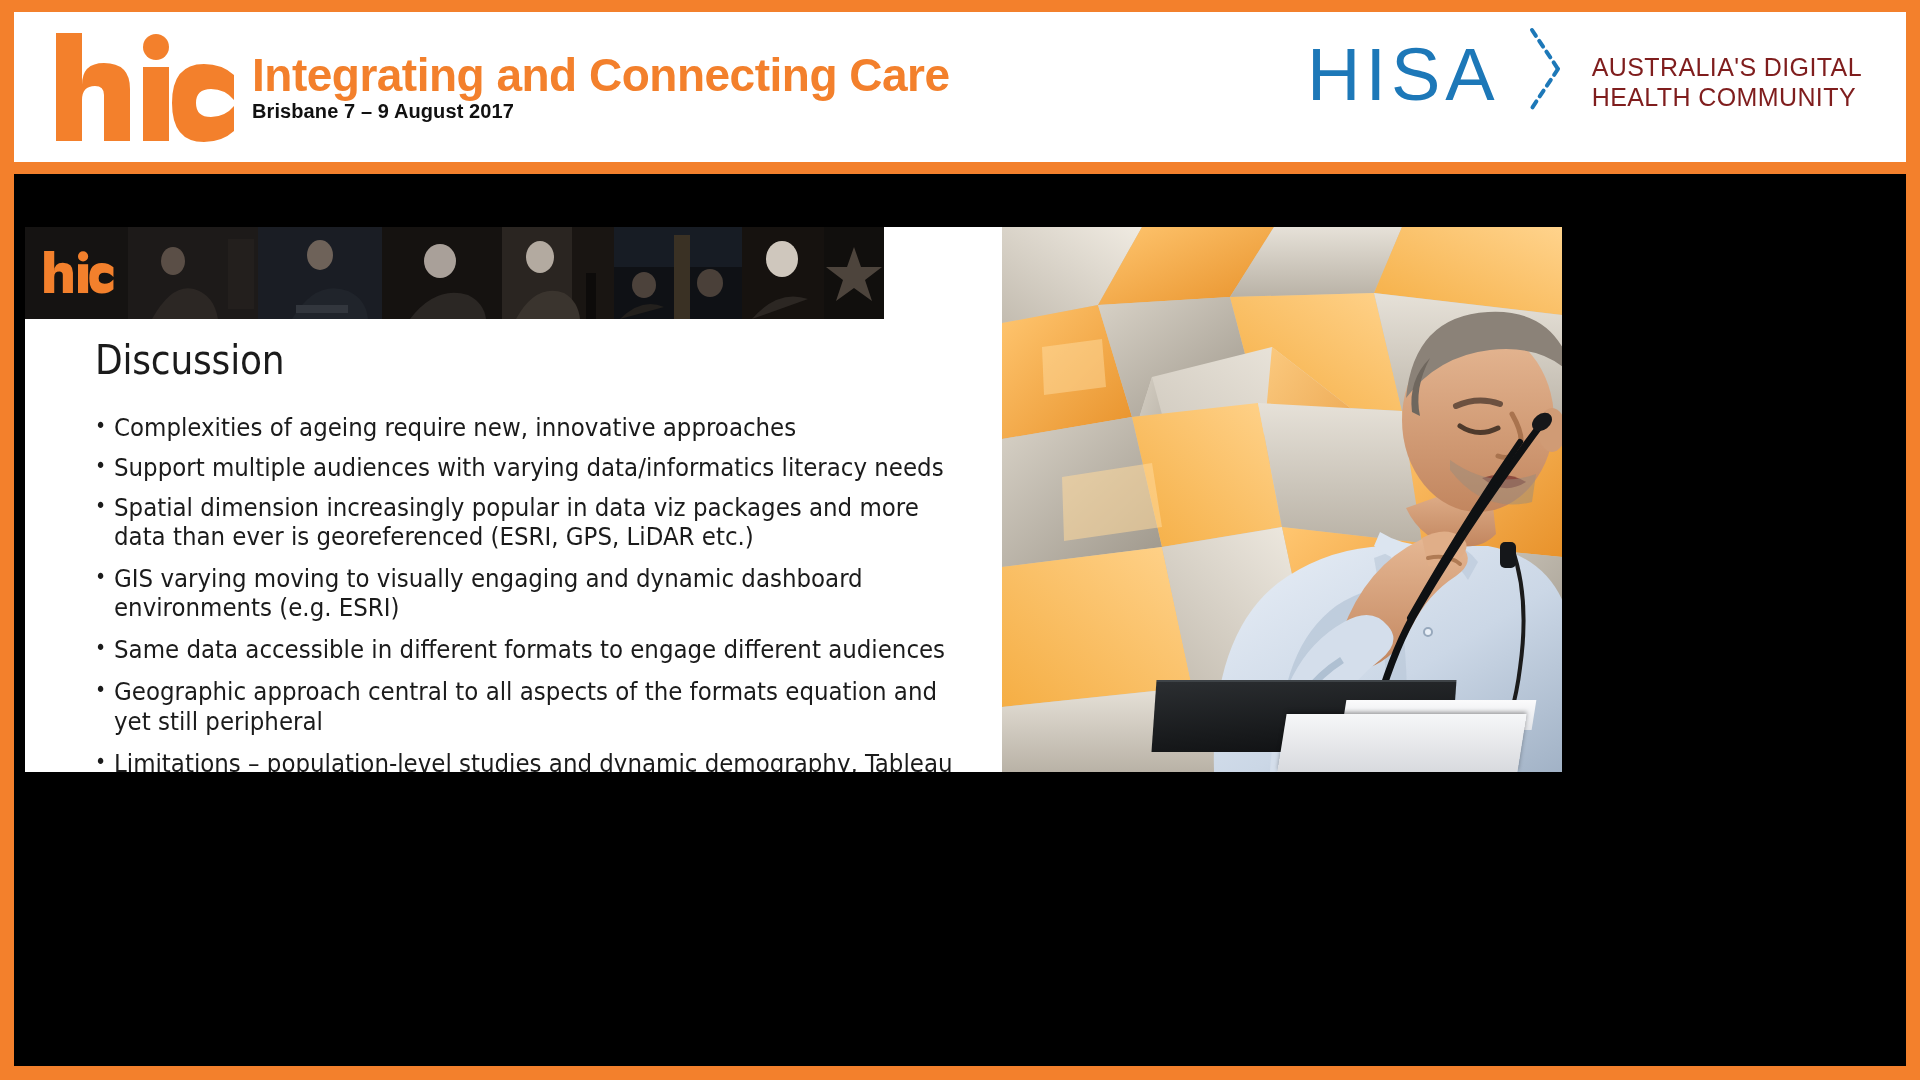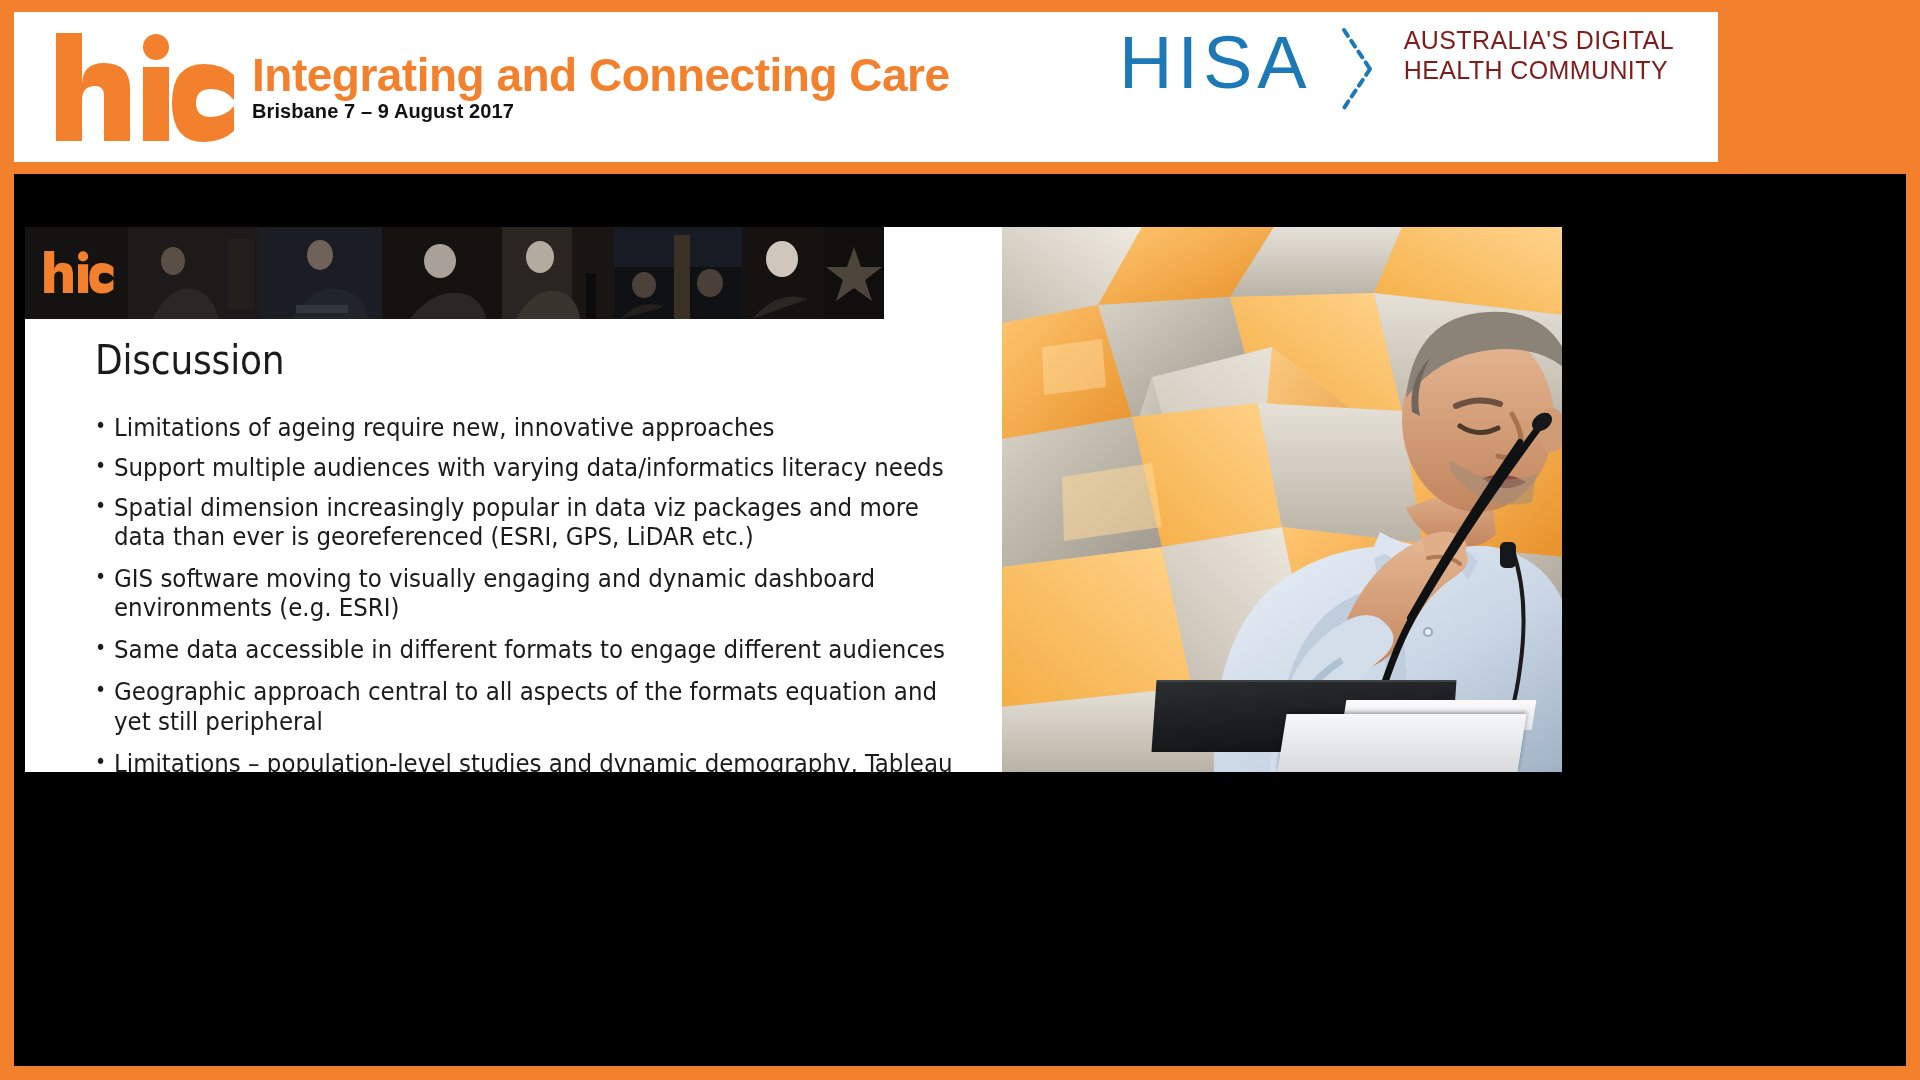--- a/index.html
+++ b/index.html
@@ -5,21 +5,21 @@
 <style>
   * { margin:0; padding:0; box-sizing:border-box; }
   html,body { width:1920px; height:1080px; overflow:hidden; background:#000; }
   body { font-family:"Liberation Sans", sans-serif; }
 
   .stage { position:relative; width:1920px; height:1080px; background:#F3802C; }
 
   
   .header {
     position:absolute; left:14px; top:12px;
-    width:1704px; height:150px;
+    width:1892px; height:150px;
     background:#ffffff;
     display:flex; align-items:center;
   }
   .hic-logo-head {
     position:relative; width:190px; height:120px;
     margin-left:34px; flex:0 0 auto;
   }
   .hic-mark { position:absolute; left:0; top:0; width:190px; height:120px; }
 
   .title-block { margin-left:14px; flex:0 0 auto; }
@@ -27,21 +27,21 @@
     color:#F3802C; font-weight:bold; font-size:46px;
     letter-spacing:-0.5px; line-height:1.05; white-space:nowrap;
   }
   .conf-dates {
     color:#111; font-weight:bold; font-size:20px;
     margin-top:0; white-space:nowrap; letter-spacing:0.1px;
   }
 
   .hisa-block {
     position:absolute; right:44px; top:14px;
-    display:flex; align-items:flex-start; gap:26px;
+    display:flex; align-items:flex-end; gap:26px;
   }
   .hisa-word { font-size:74px; color:#1D78B8; letter-spacing:5px; font-weight:300; line-height:1; }
   .hisa-chevron { width:40px; height:86px; }
   .hisa-tag {
     color:#7f1d1d; font-size:25px; line-height:1.18;
     letter-spacing:0.4px; white-space:nowrap;
   }
 
   
   .canvas {
@@ -228,33 +228,33 @@
             <path d="M30 20 l7 20 21 0 -17 13 7 21 -18 -13 -18 13 7 -21 -17 -13 21 0 Z" fill="#4d443c"></path>
           </svg>
         </div>
       </div>
 
       <div class="slide-title">Discussion</div>
 
       <div class="bullets">
         <div class="bullet">
           <span class="dot">•</span>
-          <span class="btxt">Limitations of ageing require new, innovative approaches</span>
+          <span class="btxt">Complexities of ageing require new, innovative approaches</span>
         </div>
         <div class="bullet">
           <span class="dot">•</span>
           <span class="btxt">Support multiple audiences with varying data/informatics literacy needs</span>
         </div>
         <div class="bullet tight">
           <span class="dot">•</span>
           <span class="btxt">Spatial dimension increasingly popular in data viz packages and more data than ever is georeferenced (ESRI, GPS, LiDAR etc.)</span>
         </div>
         <div class="bullet tight">
           <span class="dot">•</span>
-          <span class="btxt">GIS software moving to visually engaging and dynamic dashboard environments (e.g. ESRI)</span>
+          <span class="btxt">GIS varying moving to visually engaging and dynamic dashboard environments (e.g. ESRI)</span>
         </div>
         <div class="bullet tight">
           <span class="dot">•</span>
           <span class="btxt">Same data accessible in different formats to engage different audiences</span>
         </div>
         <div class="bullet tight">
           <span class="dot">•</span>
           <span class="btxt">Geographic approach central to all aspects of the formats equation and yet still peripheral</span>
         </div>
         <div class="bullet tight">

